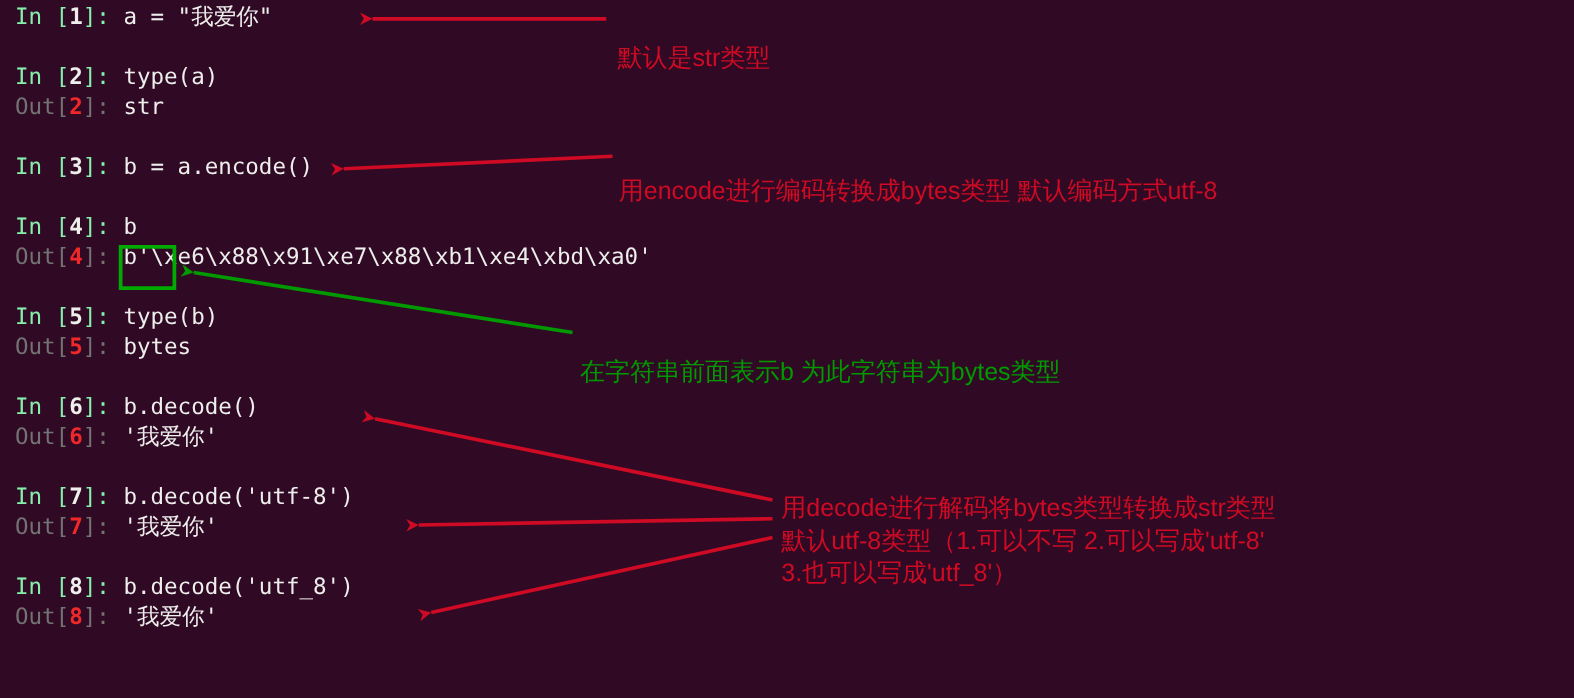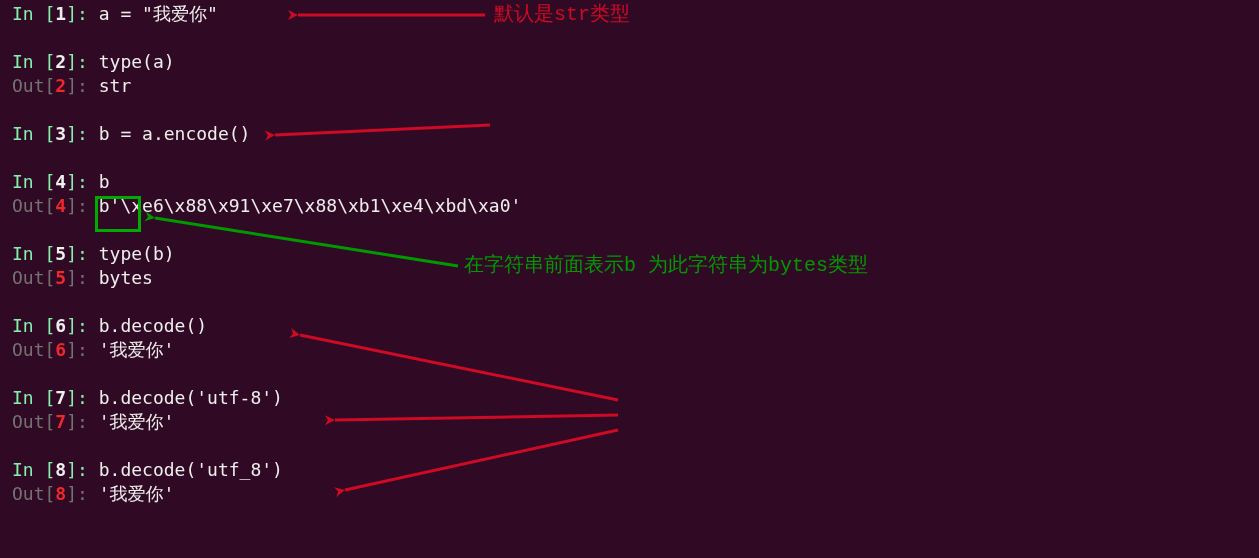--- a/index.html
+++ b/index.html
@@ -28,24 +28,25 @@
   .code       { color: #eeeeec; }
 
   
   .anno-layer {
     position: absolute;
     top: 0; left: 0; right: 0; bottom: 0;
     pointer-events: none;
   }
   .anno-text {
     position: absolute;
-    font-family: Liberation Mono, monospace;
+    font-family: Liberation Sans, sans-serif;
     font-size: 20px;
     line-height: 26px;
     white-space: pre-line;
+    margin-top: 32px;
   }
   .anno-red   { color: #ce0a24; }
   .anno-green { color: #009900; text-align: center; }
   svg.arrows {
     position: absolute;
     top: 0; left: 0;
     width: 1259px;
     height: 558px;
   }
 
@@ -80,17 +81,21 @@
 
     <line x1="618" y1="400" x2="300" y2="335" stroke="#ce0a24" stroke-width="3" marker-end="url(#ah-red)"></line>
     <line x1="618" y1="415" x2="335" y2="420" stroke="#ce0a24" stroke-width="3" marker-end="url(#ah-red)"></line>
     <line x1="618" y1="430" x2="345" y2="490" stroke="#ce0a24" stroke-width="3" marker-end="url(#ah-red)"></line>
   </svg>
 
   <div class="green-box" style="left:95px; top:196px; width:40px; height:30px;"></div>
 
   <div class="anno-text anno-red" style="left:494px; top:2px;">默认是str类型</div>
 
+  <div class="anno-text anno-red" style="left:495px; top:108px;">用encode进行编码转换成bytes类型  默认编码方式utf-8</div>
 
   <div class="anno-text anno-green" style="left:464px; top:253px;">在字符串前面表示b   为此字符串为bytes类型</div>
 
+  <div class="anno-text anno-red" style="left:625px; top:362px;">用decode进行解码将bytes类型转换成str类型
+默认utf-8类型（1.可以不写 2.可以写成'utf-8'
+3.也可以写成'utf_8'）</div>
 
 </div>
 
 </body></html>

